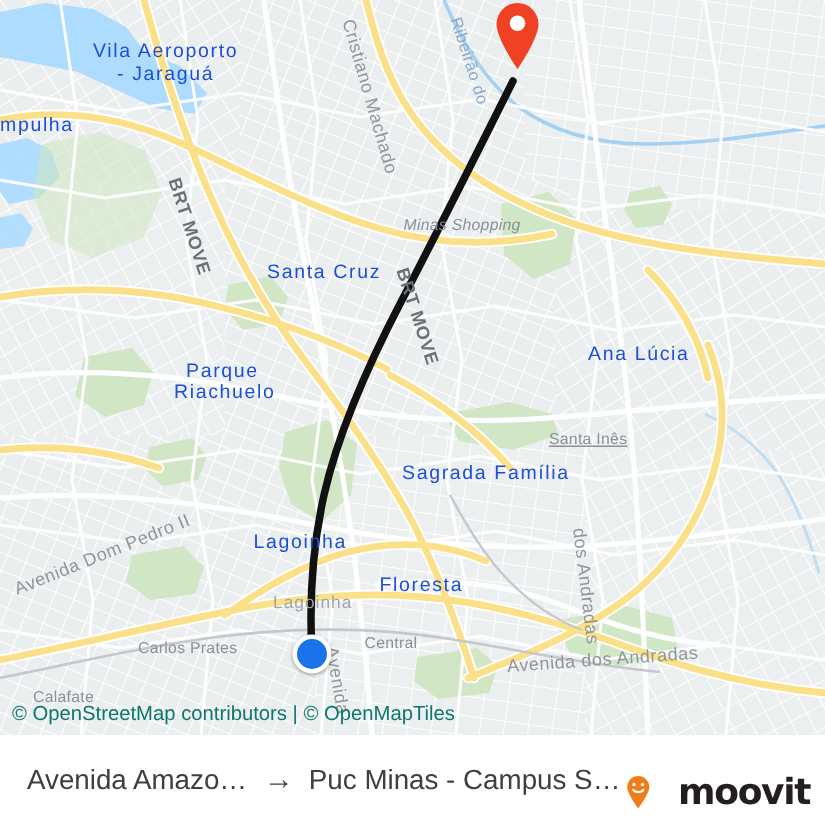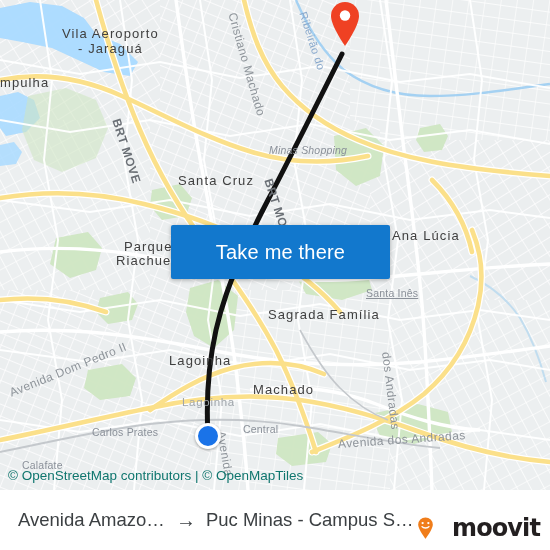--- a/index.html
+++ b/index.html
@@ -43,21 +43,21 @@
   .map-label {
     position: absolute;
     color: #9aa0a6;
     font-family: "Liberation Sans", sans-serif;
     white-space: nowrap;
     pointer-events: none;
     letter-spacing: 0.6px;
   }
   .lbl-neighborhood {
     font-size: 13px;
-    color: #404040;
+    color: #1d4ed8;
     letter-spacing: 1.1px;
   }
   .lbl-neighborhood-sm {
     font-size: 11.5px;
     color: #9fa5ab;
     letter-spacing: 0.7px;
   }
   .lbl-poi {
     font-size: 10.5px;
     color: #8a9099;
@@ -311,41 +311,40 @@
         <div class="map-label lbl-poi" style="left: 269px; top: 144px; font-style: italic;">Minas Shopping</div>
         <div class="map-label lbl-transit" style="left: 268px; top: 172px; transform-origin: 0px 50%; transform: rotate(72deg);">BRT MOVE</div>
         <div class="map-label lbl-neighborhood" style="left: 392px; top: 228px;">Ana Lúcia</div>
         <div class="map-label lbl-neighborhood" style="left: 124px; top: 239px;">Parque</div>
         <div class="map-label lbl-neighborhood" style="left: 116px; top: 253px;">Riachuelo</div>
         <div class="map-label lbl-poi" style="left: 366px; top: 287px; text-decoration: underline;">Santa Inês</div>
         <div class="map-label lbl-neighborhood" style="left: 268px; top: 307px;">Sagrada Família</div>
         <div class="map-label lbl-street" style="left: 10px; top: 386px; transform-origin: 0px 50%; transform: rotate(-22deg);">Avenida Dom Pedro II</div>
         <div class="map-label lbl-neighborhood" style="left: 169px; top: 353px;">Lagoinha</div>
         <div class="map-label lbl-neighborhood-sm" style="left: 182px; top: 396px;">Lagoinha</div>
-        <div class="map-label lbl-neighborhood" style="left: 253px; top: 382px;">Machado</div>
+        <div class="map-label lbl-neighborhood" style="left: 253px; top: 382px;">Floresta</div>
         <div class="map-label lbl-poi" style="left: 92px; top: 426px;">Carlos Prates</div>
         <div class="map-label lbl-poi" style="left: 22px; top: 459px;">Calafate</div>
         <div class="map-label lbl-poi" style="left: 243px; top: 423px;">Central</div>
         <div class="map-label lbl-street" style="left: 221px; top: 424px; transform-origin: 0px 50%; transform: rotate(80deg);">Avenida</div>
         <div class="map-label lbl-street" style="left: 338px; top: 437px; transform-origin: 0px 50%; transform: rotate(-4deg);">Avenida dos Andradas</div>
         <div class="map-label lbl-street" style="left: 386px; top: 345px; transform-origin: 0px 50%; transform: rotate(83deg);">dos Andradas</div>
       </div>
 
     <div id="origin-marker" style="left: 195px; top: 423px; background: rgb(26, 115, 232);"></div>
 
     <div id="dest-marker" style="left: 328px; top: 0px;">
       <svg viewBox="0 0 34 46" width="34" height="46" xmlns="http://www.w3.org/2000/svg">
         <path d="M17 46 C17 46 3 26 3 16 A14 14 0 1 1 31 16 C31 26 17 46 17 46 Z" fill="#ef4123"></path>
         <circle cx="17" cy="15.5" r="5.2" fill="#ffffff"></circle>
       </svg>
     </div>
 
     <div id="attribution">© OpenStreetMap contributors | © OpenMapTiles</div>
 
-    <button id="cta-button" style="background: rgb(18, 120, 205);">Take me there</button>
   </div>
 
   <div id="footer">
     <div id="footer-route">
       <span class="footer-endpoint">Avenida Amazonas ...</span>
       <span id="footer-arrow">→</span>
       <span class="footer-endpoint">Puc Minas - Campus São Ga...</span>
     </div>
     <div id="moovit-logo">
       <span style="display:inline-block;line-height:0;">

